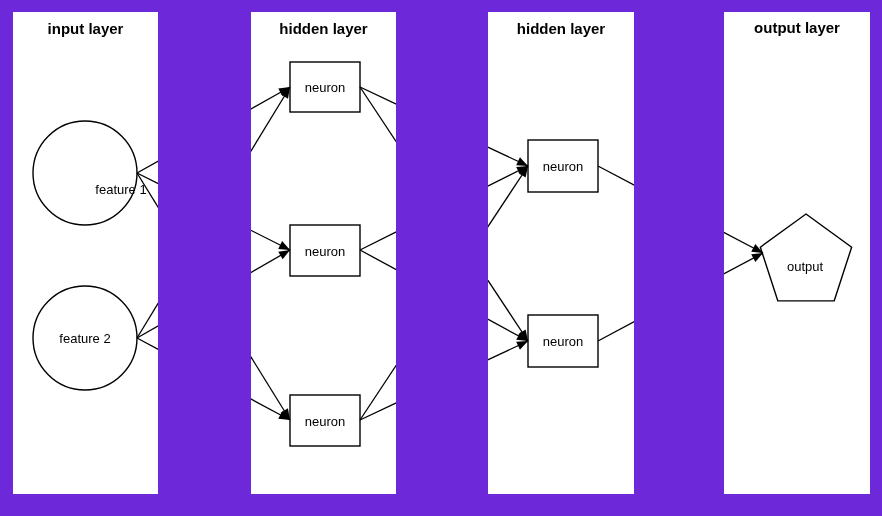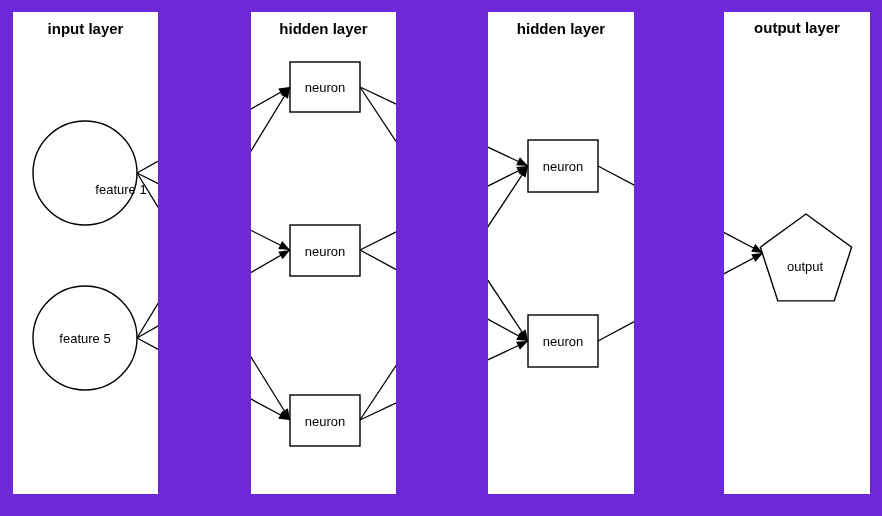--- a/index.html
+++ b/index.html
@@ -118,21 +118,21 @@
         <g>
           <line x1="585" y1="154" x2="750" y2="241" class="edge"></line>
           <polygon points="750.00,241.00 738.22,239.76 742.32,231.98" fill="#000000"></polygon>
         </g>
         <g>
           <line x1="585" y1="329" x2="750" y2="241" class="edge"></line>
           <polygon points="750.00,241.00 742.36,250.06 738.22,242.29" fill="#000000"></polygon>
         </g>
       </svg>
   <div class="node-label" style="left: 72px; top: 177px; margin-left: 36px;">feature 1</div>
-      <div class="node-label" style="left: 72px; top: 326px;">feature 5</div>
+      <div class="node-label" style="left: 72px; top: 326px;">feature 2</div>
     </div>
 
   <div class="panel" id="panel-hidden-layer-1" style="left: 251px; top: 12px; width: 145px; height: 482px;">
     <div class="panel-title" style="top: 8px;">hidden layer</div>
     <svg class="svg-layer" id="svg-hidden-layer-1">
         <rect x="39" y="50" width="70" height="50" class="shape-stroke"></rect>
         <rect x="39" y="213" width="70" height="51" class="shape-stroke"></rect>
         <rect x="39" y="383" width="70" height="51" class="shape-stroke"></rect>
         <g>
           <line x1="-114" y1="161" x2="39" y2="75" class="edge"></line>

